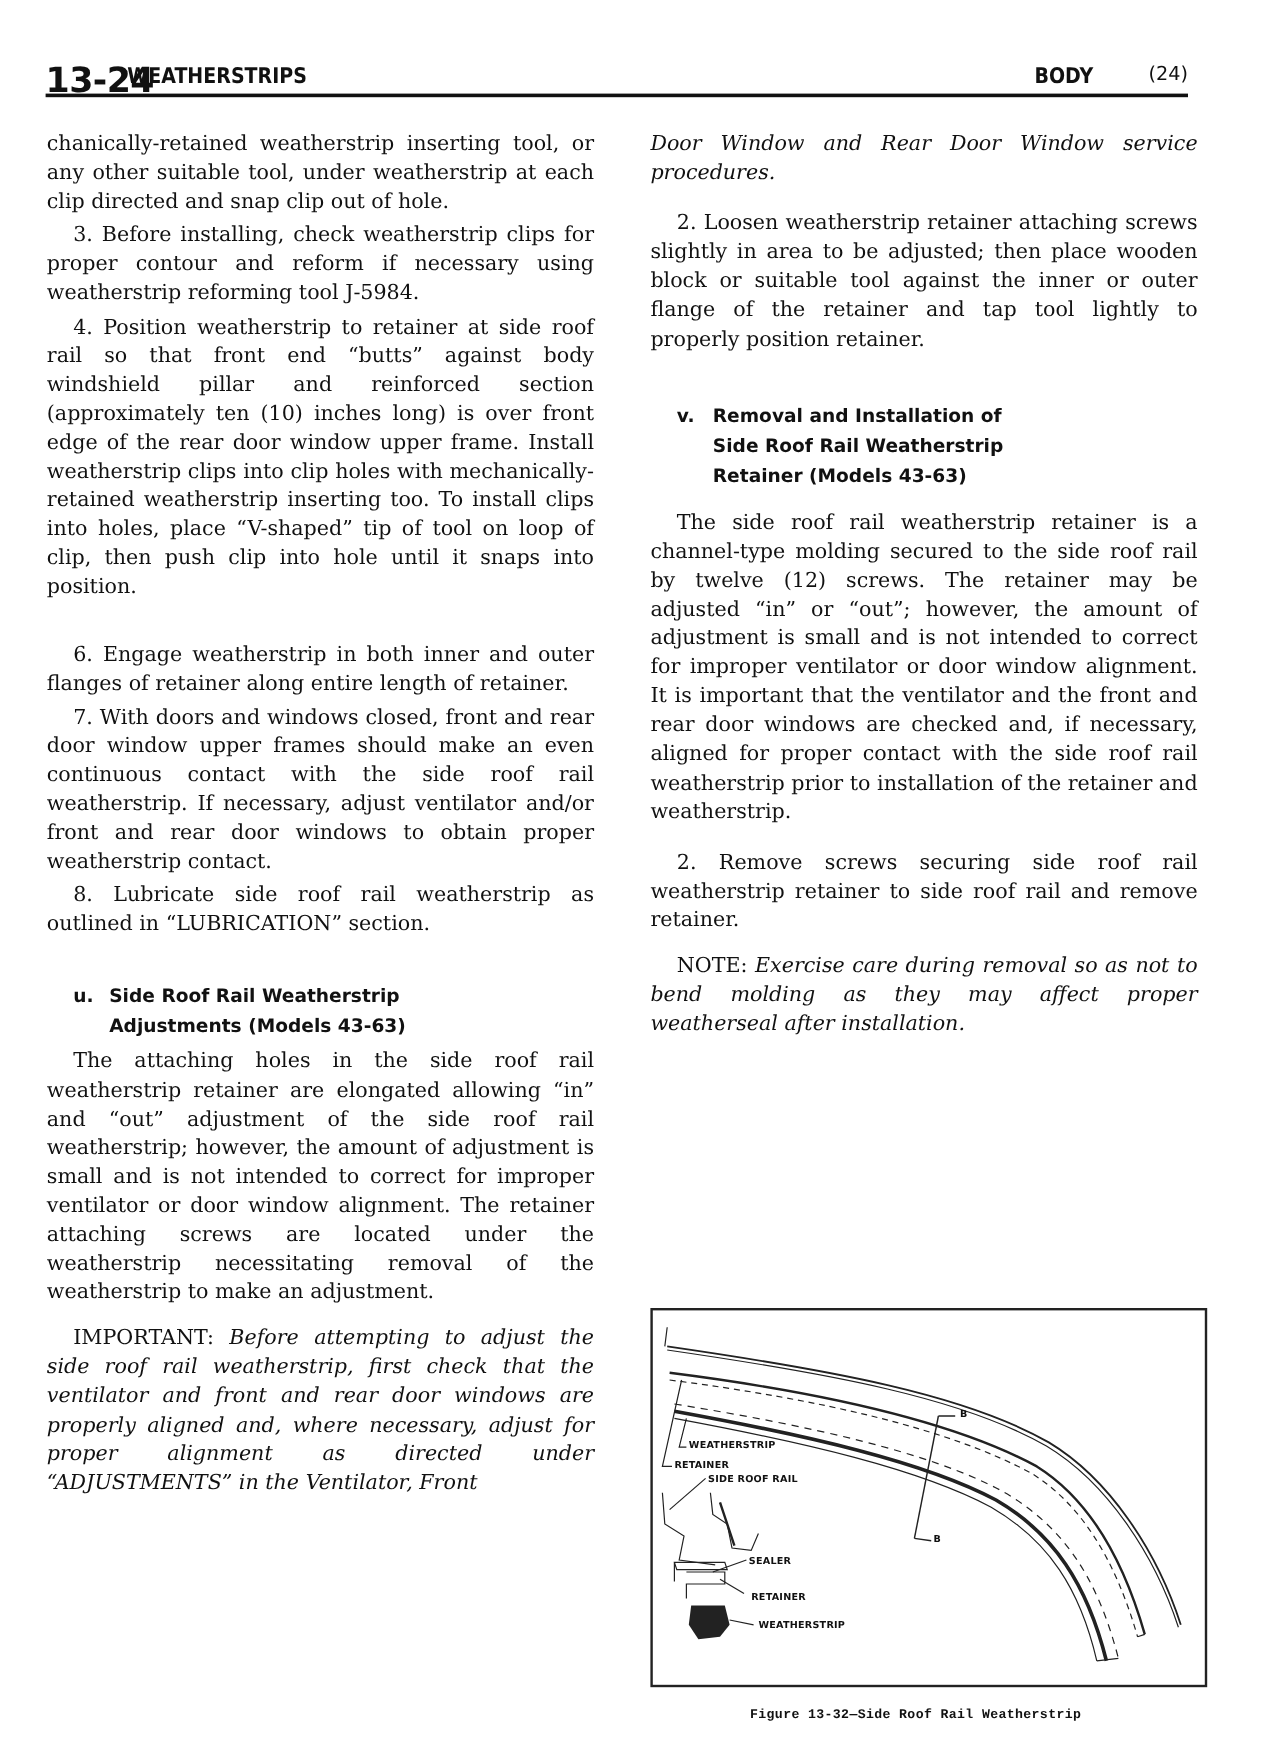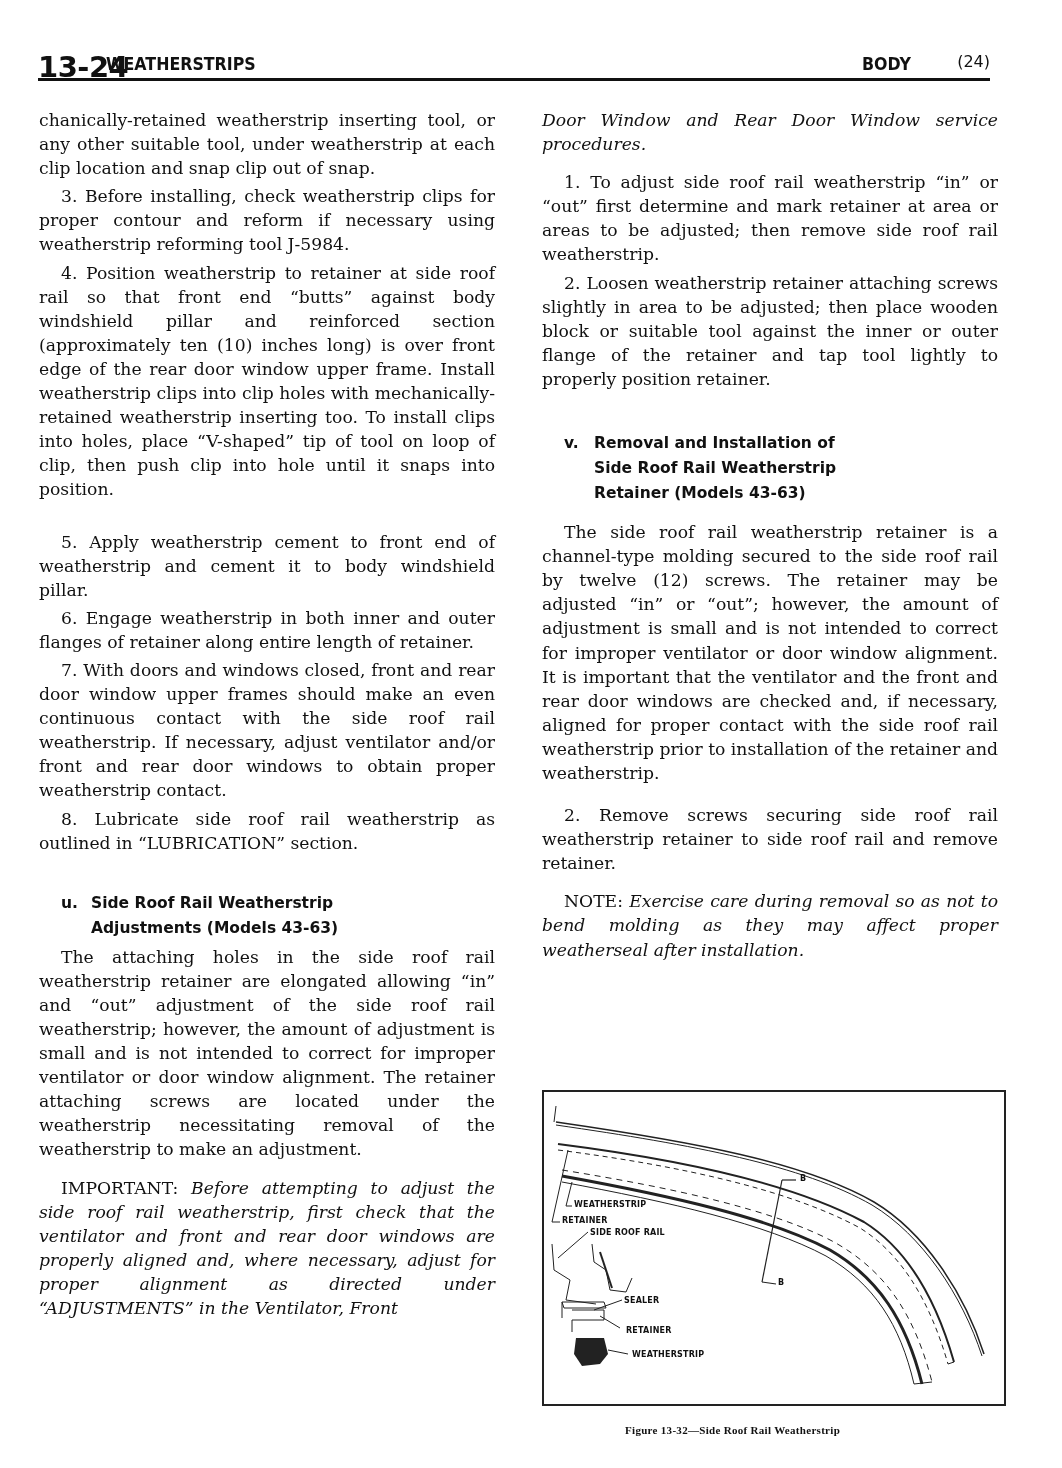--- a/index.html
+++ b/index.html
@@ -18,41 +18,40 @@
   .gap-s { height:4px; }
   .gap-m { height:14px; }
   .gap-l { height:36px; }
   .it { font-style:italic; }
   .heading { font-family:"DejaVu Sans", sans-serif; font-weight:bold; font-size:15.5px; line-height:25px; position:relative; padding-left:52px; margin:0; }
   .heading .letter { position:absolute; left:22px; top:0; }
 
   .figure { position:absolute; left:542px; top:1090px; width:460px; height:312px; border:2px solid #222; }
   .figure svg { position:absolute; left:0; top:0; }
   .figlabel { position:absolute; font-family:"DejaVu Sans", sans-serif; font-size:8px; font-weight:bold; letter-spacing:0.2px; white-space:nowrap; }
-  .caption { position:absolute; left:625px; top:1424px; font-family:Liberation Serif, serif; font-weight:bold; font-size:11px; letter-spacing:0.3px; }
+  .caption { position:absolute; left:625px; top:1424px; font-family:Liberation Mono, monospace; font-weight:bold; font-size:11px; letter-spacing:0.3px; }
 </style>
 </head>
 <body>
 
 <div class="header">
   <span class="hdr-num">13-24</span>
   <span class="hdr-title">WEATHERSTRIPS</span>
   <span class="hdr-section">BODY</span>
   <span class="hdr-page">(24)</span>
 </div>
 
 <div class="col left">
-  <p>chanically-retained weatherstrip inserting tool, or any other suitable tool, under weatherstrip at each clip location and snap clip out of snap.</p>
+  <p>chanically-retained weatherstrip inserting tool, or any other suitable tool, under weatherstrip at each clip directed and snap clip out of hole.</p>
   <div class="gap-s"></div>
   <p class="ind">3. Before installing, check weatherstrip clips for proper contour and reform if necessary using weatherstrip reforming tool J-5984.</p>
   <div class="gap-s"></div>
   <p class="ind">4. Position weatherstrip to retainer at side roof rail so that front end “butts” against body windshield pillar and reinforced section (approximately ten (10) inches long) is over front edge of the rear door window upper frame. Install weatherstrip clips into clip holes with mechanically-retained weatherstrip inserting too. To install clips into holes, place “V-shaped” tip of tool on loop of clip, then push clip into hole until it snaps into position.</p>
   <div class="gap-m"></div>
   <div class="gap-m"></div>
-  <p class="ind">5. Apply weatherstrip cement to front end of weatherstrip and cement it to body windshield pillar.</p>
   <div class="gap-s"></div>
   <p class="ind">6. Engage weatherstrip in both inner and outer flanges of retainer along entire length of retainer.</p>
   <div class="gap-s"></div>
   <p class="ind">7. With doors and windows closed, front and rear door window upper frames should make an even continuous contact with the side roof rail weatherstrip. If necessary, adjust ventilator and/or front and rear door windows to obtain proper weatherstrip contact.</p>
   <div class="gap-s"></div>
   <p class="ind">8. Lubricate side roof rail weatherstrip as outlined in “LUBRICATION” section.</p>
   <div class="gap-l"></div>
   <div class="heading">
     <span class="letter">u.</span>
     <div>Side Roof Rail Weatherstrip</div>
@@ -60,21 +59,20 @@
   </div>
   <div class="gap-s"></div>
   <p class="ind">The attaching holes in the side roof rail weatherstrip retainer are elongated allowing “in” and “out” adjustment of the side roof rail weatherstrip; however, the amount of adjustment is small and is not intended to correct for improper ventilator or door window alignment. The retainer attaching screws are located under the weatherstrip necessitating removal of the weatherstrip to make an adjustment.</p>
   <div class="gap-m"></div>
   <p class="ind"><span>IMPORTANT: </span><span class="it">Before attempting to adjust the side roof rail weatherstrip, first check that the ventilator and front and rear door windows are properly aligned and, where necessary, adjust for proper alignment as directed under “ADJUSTMENTS” in the Ventilator, Front</span></p>
 </div>
 
 <div class="col right">
   <p class="it">Door Window and Rear Door Window service procedures.</p>
   <div class="gap-m"></div>
-  <p class="ind">1. To adjust side roof rail weatherstrip “in” or “out” first determine and mark retainer at area or areas to be adjusted; then remove side roof rail weatherstrip.</p>
   <div class="gap-s"></div>
   <p class="ind">2. Loosen weatherstrip retainer attaching screws slightly in area to be adjusted; then place wooden block or suitable tool against the inner or outer flange of the retainer and tap tool lightly to properly position retainer.</p>
   <div class="gap-s"></div>
   <div class="gap-l"></div>
   <div class="heading">
     <span class="letter">v.</span>
     <div>Removal and Installation of</div>
     <div>Side Roof Rail Weatherstrip</div>
     <div>Retainer (Models 43-63)</div>
   </div>

